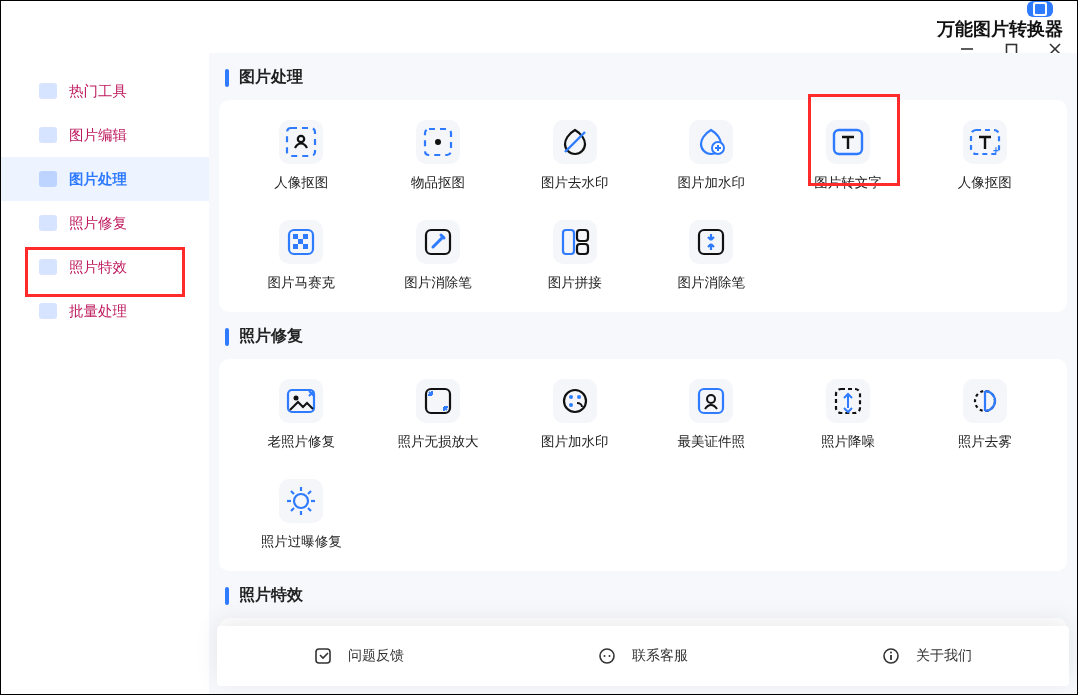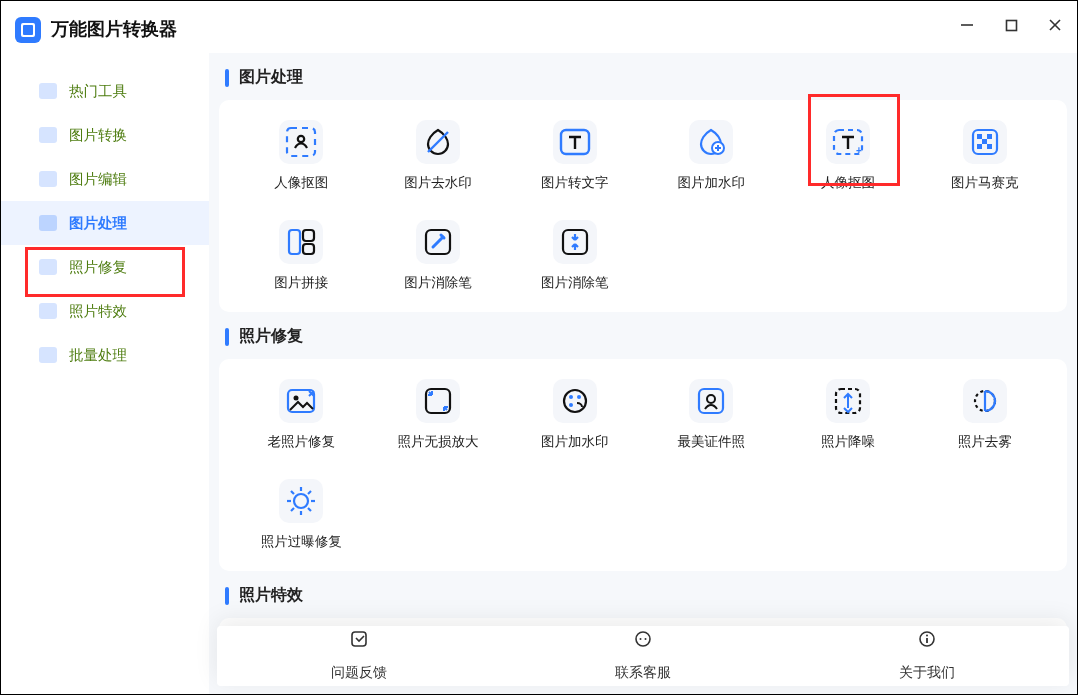--- a/index.html
+++ b/index.html
@@ -9,22 +9,23 @@
     width: 1078px;
     height: 695px;
     overflow: hidden;
     border: 1px solid #000;
     position: relative;
   }
   
   .titlebar {
     height: 52px;
     display: flex;
-    align-items: flex-start;
-    padding: 16px 14px;
+    align-items: flex-end;
+    padding: 0 14px;
+    flex-direction: column;
   }
   .titlebar .logo {
     width: 26px; height: 26px;
     border-radius: 6px;
     background: #2f7bff;
     display:flex;align-items:center;justify-content:center;
     margin-right: 10px;
   }
   .titlebar .title {
     font-size: 18px;
@@ -46,21 +47,21 @@
   .sidebar {
     width: 208px;
     padding-top: 16px;
   }
   .side-item {
     height: 44px;
     display: flex;
     align-items: center;
     padding-left: 38px;
     font-size: 14.5px;
-    color: #4d7c0f;
+    color: #be185d;
     gap: 12px;
     cursor: pointer;
   }
   .side-item .side-ic {
     width: 18px; height: 16px;
     border-radius: 3px;
     background: #d6e4ff;
     position: relative;
   }
   .side-item.active {
@@ -140,21 +141,21 @@
     height: 60px;
     background:#fff;
     box-shadow: 0 -6px 24px rgba(0,0,0,0.08);
     border-radius:4px;
     display:flex;
     align-items:center;
     justify-content:space-around;
   }
   .foot-item {
     display:flex; align-items:center; gap:16px;
-    font-size:14px; color:#333; cursor:pointer;flex-direction:column;
+    font-size:14px; color:#333; cursor:pointer;
   }
   .foot-ic { width:18px;height:18px; display:flex;align-items:center;justify-content:center; }
   svg { display:block; }
 </style>
 </head>
 <body>
 
 <svg width="0" height="0" style="position:absolute">
   <defs>
 
@@ -327,24 +328,20 @@
 
 <div class="content">
 
   <div class="sidebar">
     <div class="side-item">
         <div class="side-ic"></div>
         <span>热门工具</span>
       </div>
     <div class="side-item">
         <div class="side-ic"></div>
-        <span>图片转换</span>
-      </div>
-    <div class="side-item">
-        <div class="side-ic"></div>
         <span>图片编辑</span>
       </div>
     <div class="side-item active">
         <div class="side-ic"></div>
         <span>图片处理</span>
       </div>
     <div class="side-item">
         <div class="side-ic"></div>
         <span>照片修复</span>
       </div>
@@ -368,72 +365,80 @@
             <div class="tool-icon">
               <svg width="40" height="40">
                 <use href="#ic-person-cut"></use>
               </svg>
             </div>
             <div class="tool-label">人像抠图</div>
           </div>
         <div class="tool">
             <div class="tool-icon">
               <svg width="40" height="40">
+                <use href="#ic-obj-cut"></use>
+              </svg>
+            </div>
+            <div class="tool-label">物品抠图</div>
+          </div>
+        <div class="tool">
+            <div class="tool-icon">
+              <svg width="40" height="40">
                 <use href="#ic-remove-wm"></use>
               </svg>
             </div>
             <div class="tool-label">图片去水印</div>
           </div>
+        <div class="tool">
+            <div class="tool-icon">
+              <svg width="40" height="40">
+                <use href="#ic-add-wm"></use>
+              </svg>
+            </div>
+            <div class="tool-label">图片加水印</div>
+          </div>
         <div class="tool" style="position:relative">
             <div class="tool-icon">
               <svg width="40" height="40">
                 <use href="#ic-to-text"></use>
               </svg>
             </div>
             <div class="tool-label">图片转文字</div>
           </div>
         <div class="tool">
             <div class="tool-icon">
               <svg width="40" height="40">
-                <use href="#ic-add-wm"></use>
-              </svg>
-            </div>
-            <div class="tool-label">图片加水印</div>
-          </div>
-        <div class="tool">
-            <div class="tool-icon">
-              <svg width="40" height="40">
                 <use href="#ic-add-text"></use>
               </svg>
             </div>
             <div class="tool-label">人像抠图</div>
           </div>
         <div class="tool">
             <div class="tool-icon">
               <svg width="40" height="40">
                 <use href="#ic-mosaic"></use>
               </svg>
             </div>
             <div class="tool-label">图片马赛克</div>
           </div>
         <div class="tool">
             <div class="tool-icon">
               <svg width="40" height="40">
+                <use href="#ic-erase"></use>
+              </svg>
+            </div>
+            <div class="tool-label">图片消除笔</div>
+          </div>
+        <div class="tool">
+            <div class="tool-icon">
+              <svg width="40" height="40">
                 <use href="#ic-collage"></use>
               </svg>
             </div>
             <div class="tool-label">图片拼接</div>
-          </div>
-        <div class="tool">
-            <div class="tool-icon">
-              <svg width="40" height="40">
-                <use href="#ic-erase"></use>
-              </svg>
-            </div>
-            <div class="tool-label">图片消除笔</div>
           </div>
         <div class="tool">
             <div class="tool-icon">
               <svg width="40" height="40">
                 <use href="#ic-compress"></use>
               </svg>
             </div>
             <div class="tool-label">图片消除笔</div>
           </div>
       </div>

